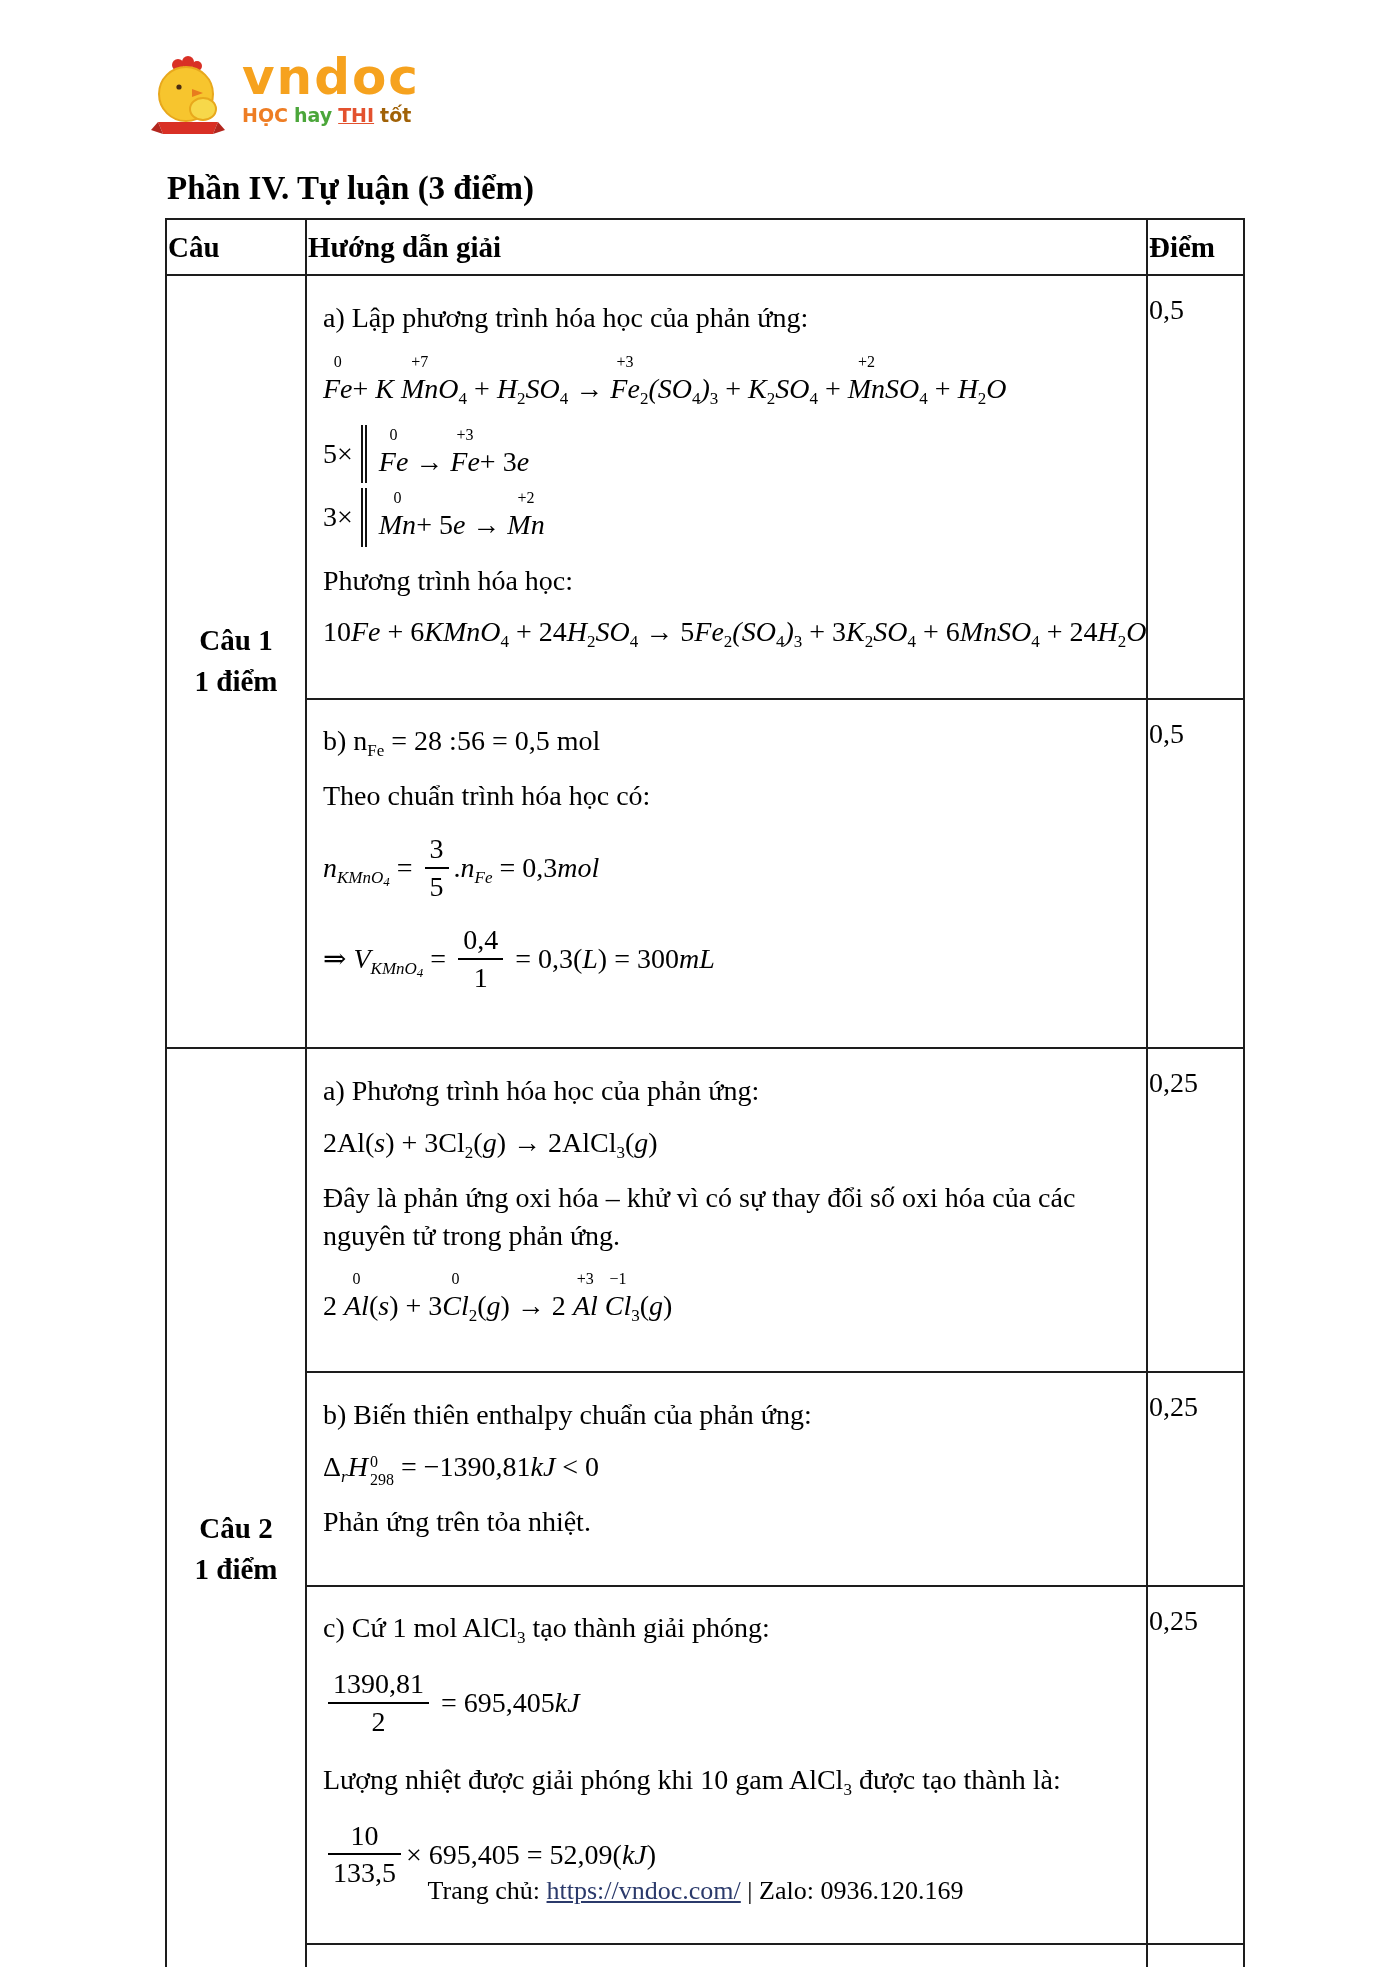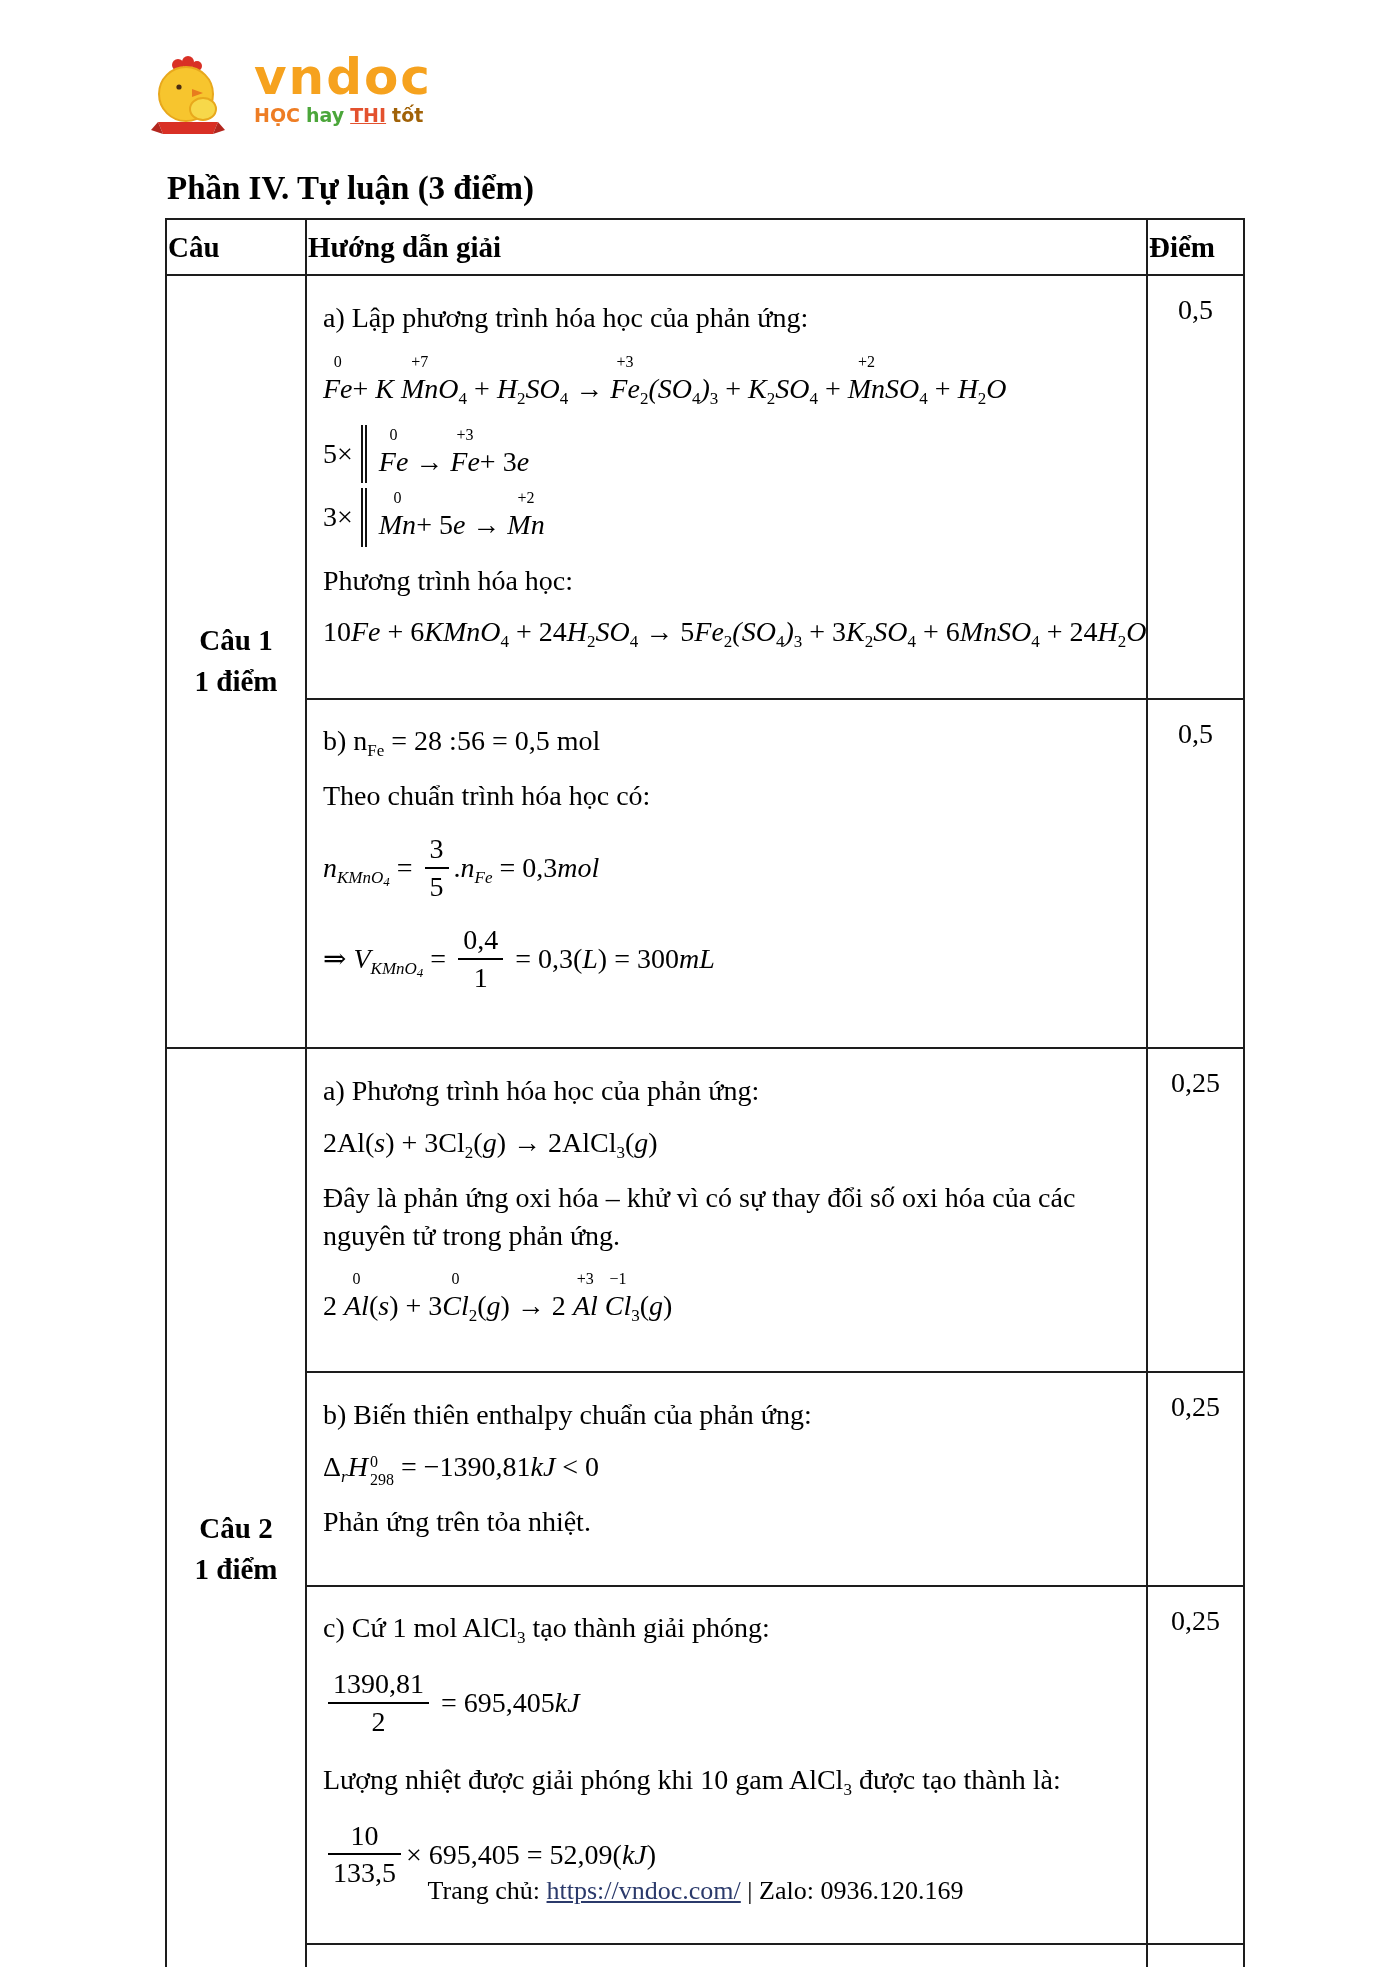--- a/index.html
+++ b/index.html
@@ -1,39 +1,39 @@
 <!DOCTYPE html>
 <html><head>
 <meta charset="utf-8">
 <style>
   html,body{margin:0;padding:0;background:#ffffff;}
   .page{position:relative;width:1391px;height:1967px;background:#fff;overflow:hidden;
         font-family:"Liberation Serif","DejaVu Serif",serif;color:#000;}
 
   
-  .logo{position:absolute;left:148px;top:54px;display:flex;align-items:flex-start;gap:26px;}
+  .logo{position:absolute;left:148px;top:54px;display:flex;align-items:flex-start;gap:14px;}
   .logo-text{display:flex;flex-direction:column;}
   .brand{font-family:"DejaVu Sans","Liberation Sans",sans-serif;font-weight:bold;
          font-size:50px;line-height:0.95;letter-spacing:2px;}
   .tagline{margin-top:2px;font-family:"DejaVu Sans","Liberation Sans",sans-serif;
            font-weight:bold;font-size:19px;}
   .tagline span{margin-right:6px;}
 
   
   .heading{position:absolute;left:167px;top:170px;font-size:33px;font-weight:bold;}
 
   
   table.answers{position:absolute;left:165px;top:218px;width:1078px;border-collapse:collapse;
                 table-layout:fixed;font-size:28px;}
   .answers td,.answers th{border:2px solid #1d1d1d;vertical-align:top;overflow:visible;}
   .answers th{height:52px;vertical-align:middle;text-align:left;font-size:29px;font-weight:bold;}
   .qcell{vertical-align:middle !important;text-align:center;font-weight:bold;font-size:29px;}
   .qcell div{margin:8px 0;}
   .ccell{padding:8px 16px 29px 16px;}
-  .scell{text-align:center;padding-top:18px;font-size:28px;}
+  .scell{padding-top:18px;font-size:28px;}
 
   .line{margin:15px 0;}
   .line.txt{line-height:1.35;}
   .line.math{white-space:nowrap;line-height:1.3;}
   .line.oxline{padding-top:19px;}
   .line.fracline{margin:22px 0;}
   .line.sys{padding-top:0;margin:5px 0;display:flex;align-items:center;}
   .mult{margin-right:8px;}
   .sysbox{border-left:6px double #111;padding:19px 0 3px 12px;display:inline-block;}
 

